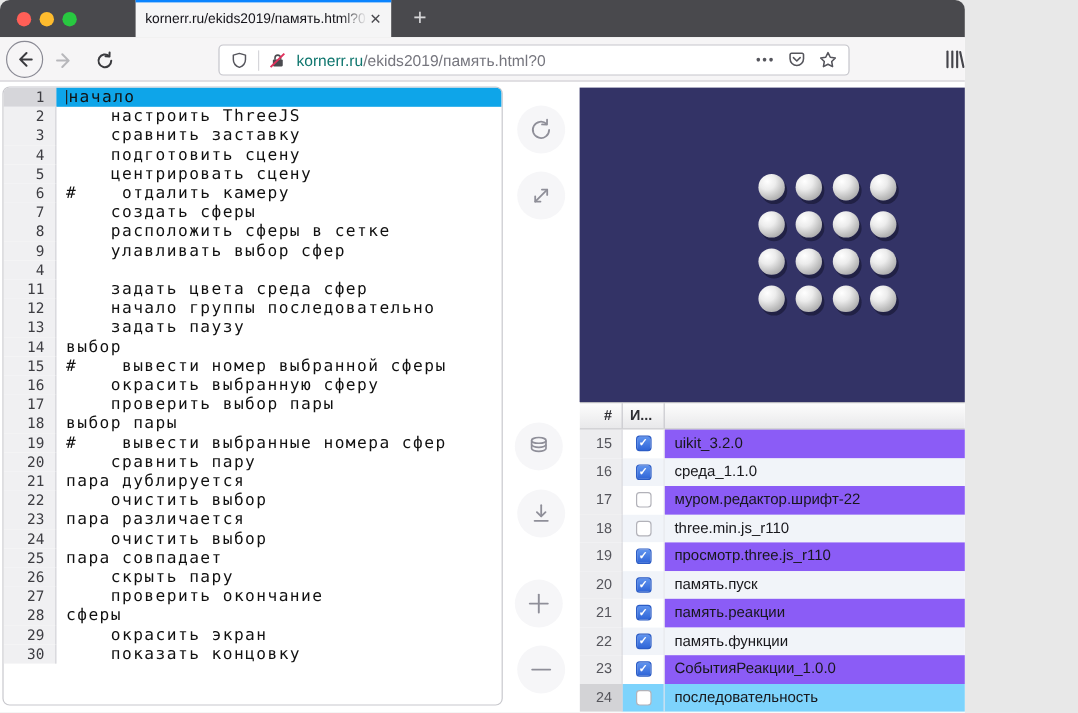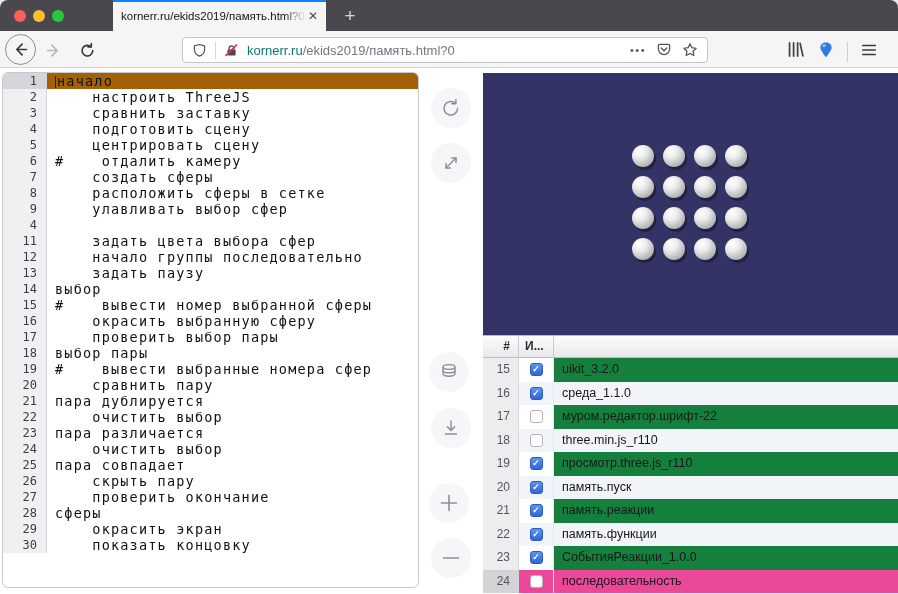--- a/index.html
+++ b/index.html
@@ -1,17 +1,17 @@
 <!DOCTYPE html>
 <html><head>
 <meta charset="utf-8">
 <style>
   * { margin:0; padding:0; box-sizing:border-box; }
   html,body { width:898px; height:594px; background:#e8e8e8; font-family:"Liberation Sans", sans-serif; }
-  .window { position:relative; width:898px; height:594px; background:#fff; overflow:hidden; border-radius:8px 8px 0 0; }
+  .window { position:relative; width:804px; height:594px; background:#fff; overflow:hidden; border-radius:8px 8px 0 0; }
 
   
   .tabbar { position:absolute; left:0; top:0; width:898px; height:31px; background:#49494d; }
   .traffic { position:absolute; left:14px; top:10px; display:flex; gap:7px; }
   .tl { width:12px; height:12px; border-radius:50%; }
   .tl.red{ background:#ff5f57; } .tl.yellow{ background:#febc2e; } .tl.green{ background:#28c840; }
   .tab { position:absolute; left:113px; top:0; width:213px; height:31px; background:#f5f5f6; display:flex; align-items:center; padding:0 6px 0 8px; }
   .tab::before { content:""; position:absolute; left:0; top:0; width:100%; height:2px; background:#0a84ff; }
   .tab-title { flex:1; font-size:11.5px; color:#15141a; white-space:nowrap; overflow:hidden;
                -webkit-mask-image:linear-gradient(90deg,#000 88%,transparent); mask-image:linear-gradient(90deg,#000 88%,transparent); }
@@ -35,21 +35,21 @@
   .navright { position:absolute; left:786px; top:9px; display:flex; align-items:center; gap:12px; color:#45454b; }
   .v-sep { width:1px; height:20px; background:#cfcfd4; }
 
   
   .editor { position:absolute; left:2px; top:72px; width:417px; height:516px; border:1px solid #c8c8cd; border-radius:6px; background:#fff; overflow:hidden; }
   .eline { display:flex; height:16px; }
   .lnum { width:44px; flex:none; background:#f0f0f2; border-right:1px solid #d5d5d9; color:#3d3d42;
           font-family:"DejaVu Sans Mono", monospace; font-size:12px; line-height:16px; text-align:right; padding-right:9px; }
   .lcode { flex:1; font-family:"DejaVu Sans Mono", monospace; font-size:13.5px; line-height:16px; letter-spacing:1.2px; color:#111; padding-left:8px; white-space:pre; overflow:hidden; }
   .eline.active .lnum { background:#d6d6da; }
-  .eline.active .lcode { background:#a16207; }
+  .eline.active .lcode { background:#0ea5e9; }
   .eline.active .lcode::before { content:""; display:inline-block; width:1px; height:12px; background:#222; margin-right:1px; vertical-align:-2px; }
 
   
   .toolbtn { position:absolute; width:40px; height:40px; border-radius:50%; background:#f6f6f8; color:#8f8f99; display:flex; align-items:center; justify-content:center; }
 
   
   .canvas3d { position:absolute; left:483px; top:73px; width:415px; height:262px; background:#333366; }
   .sphere { position:absolute; width:22px; height:22px; border-radius:50%;
             background:radial-gradient(circle at 34% 28%, #ffffff 0%, #ececec 32%, #c2c2c2 62%, #8f8f8f 100%);
             box-shadow:2px 3px 0 rgba(18,18,42,0.55); }
@@ -57,23 +57,23 @@
   
   .datatable { position:absolute; left:483px; top:335px; width:415px; height:259px; overflow:hidden; font-size:12.5px; background:#fff; }
   .thead { display:flex; height:23px; background:linear-gradient(#fdfdfd,#e8e8ea); border-top:1px solid #bababf; border-bottom:1px solid #bcbcc1; font-size:12px; font-weight:bold; color:#2e2e33; }
   .hc { line-height:21px; }
   .hc1 { width:36px; text-align:right; padding-right:8px; border-right:1px solid #c9c9ce; }
   .hc2 { width:35px; padding-left:6px; border-right:1px solid #c9c9ce; overflow:hidden; white-space:nowrap; }
   .hc3 { flex:1; padding-left:8px; }
   .trow { display:flex; height:23.5px; }
   .cnum { width:36px; flex:none; background:#ededef; color:#55555b; border-right:1px solid #d8d8dc; text-align:right; padding-right:8px; line-height:23.5px; font-size:12px; }
   .ccheck { width:35px; flex:none; border-right:1px solid #e7e7eb; display:flex; align-items:center; justify-content:center; background:#fff; }
-  .cname { flex:1; padding-left:8px; line-height:23.5px; color:#17171b; background:#15803d; white-space:nowrap; overflow:hidden; }
+  .cname { flex:1; padding-left:8px; line-height:23.5px; color:#17171b; background:#8b5cf6; white-space:nowrap; overflow:hidden; }
   .trow.alt .ccheck, .trow.alt .cname { background:#f1f4f9; }
-  .trow.selected .ccheck, .trow.selected .cname { background:#ec4899; }
+  .trow.selected .ccheck, .trow.selected .cname { background:#7dd3fc; }
   .trow.selected .cnum { background:#d3d3d6; }
   .cb { width:13px; height:13px; border-radius:3px; display:flex; align-items:center; justify-content:center; }
   .cb.on { background:linear-gradient(#5f93ee,#3066d8); border:1px solid #2b5cc6; color:#fff; font-size:9px; line-height:11px; font-weight:bold; }
   .cb.off { background:#fff; border:1px solid #b2b2b9; color:transparent; }
 </style>
 </head>
 <body>
 
 <div class="window">
 
@@ -199,21 +199,21 @@
         </div>
         <div class="eline">
           <div class="lnum">9</div>
           <pre class="lcode">    улавливать выбор сфер</pre>
         </div>
         <div class="eline">
           <div class="lnum">4</div>
         </div>
         <div class="eline">
           <div class="lnum">11</div>
-          <pre class="lcode">    задать цвета выбора сфер</pre>
+          <pre class="lcode">    задать цвета среда сфер</pre>
         </div>
         <div class="eline">
           <div class="lnum">12</div>
           <pre class="lcode">    начало группы последовательно</pre>
         </div>
         <div class="eline">
           <div class="lnum">13</div>
           <pre class="lcode">    задать паузу</pre>
         </div>
         <div class="eline">

